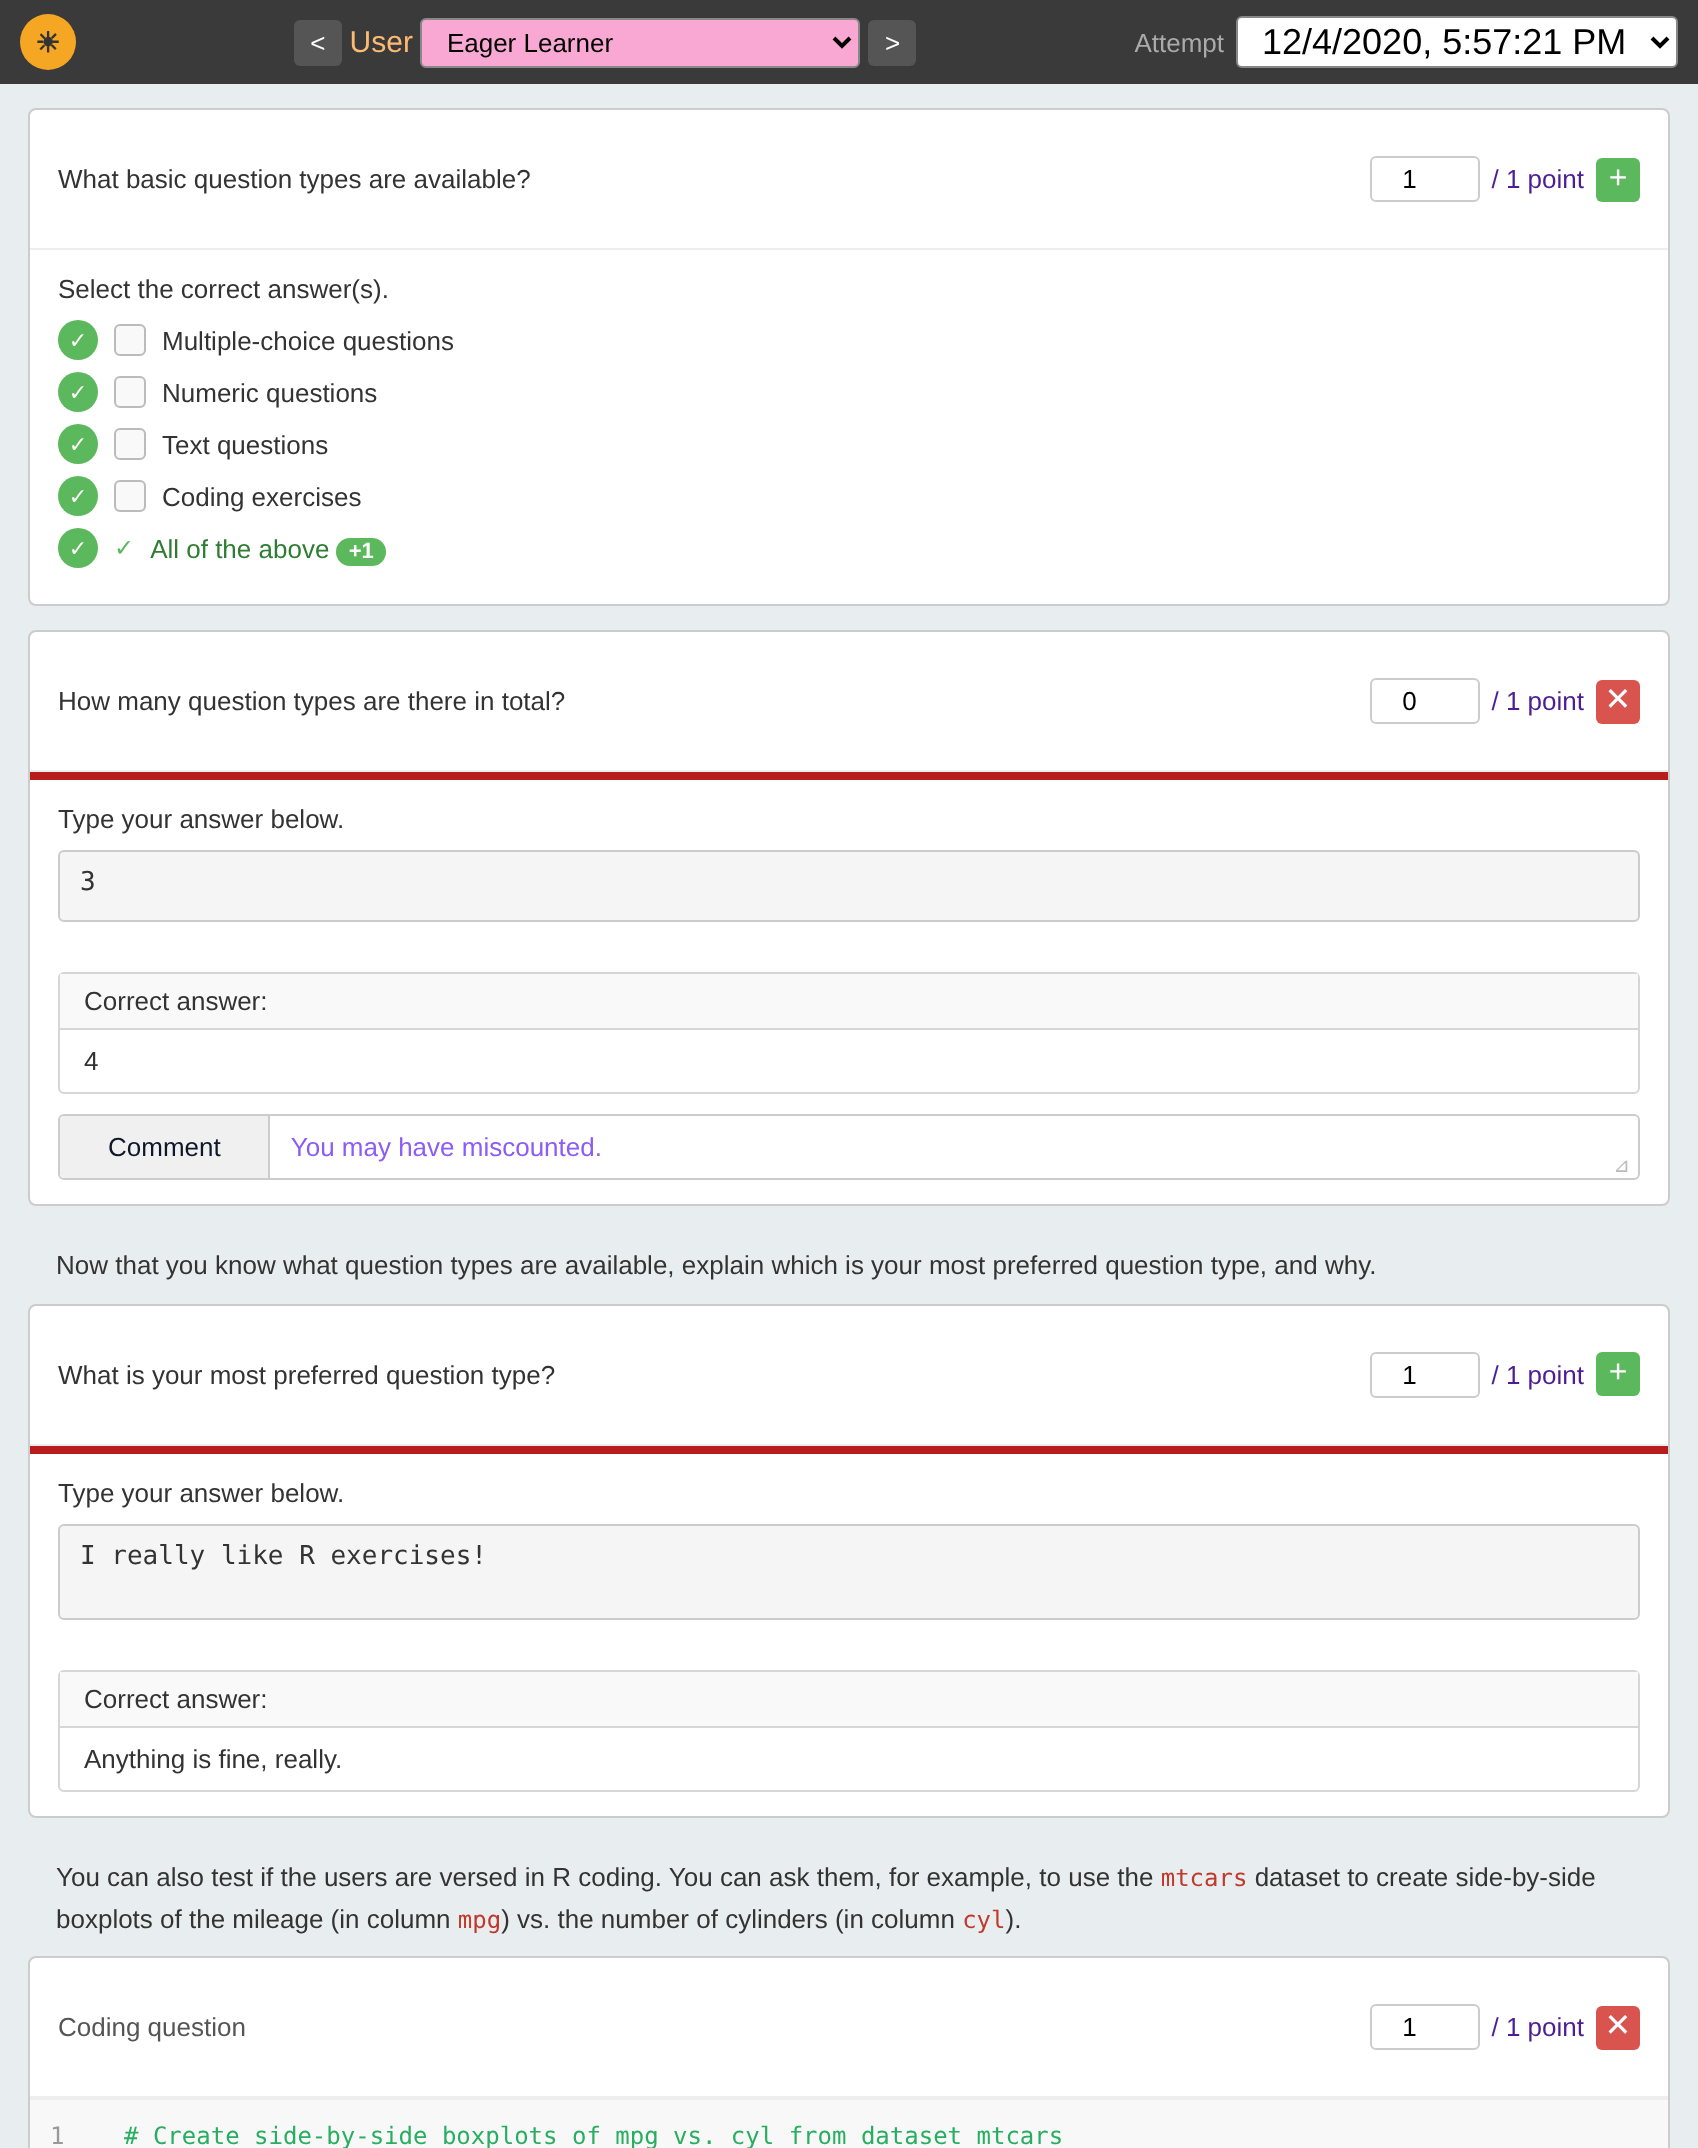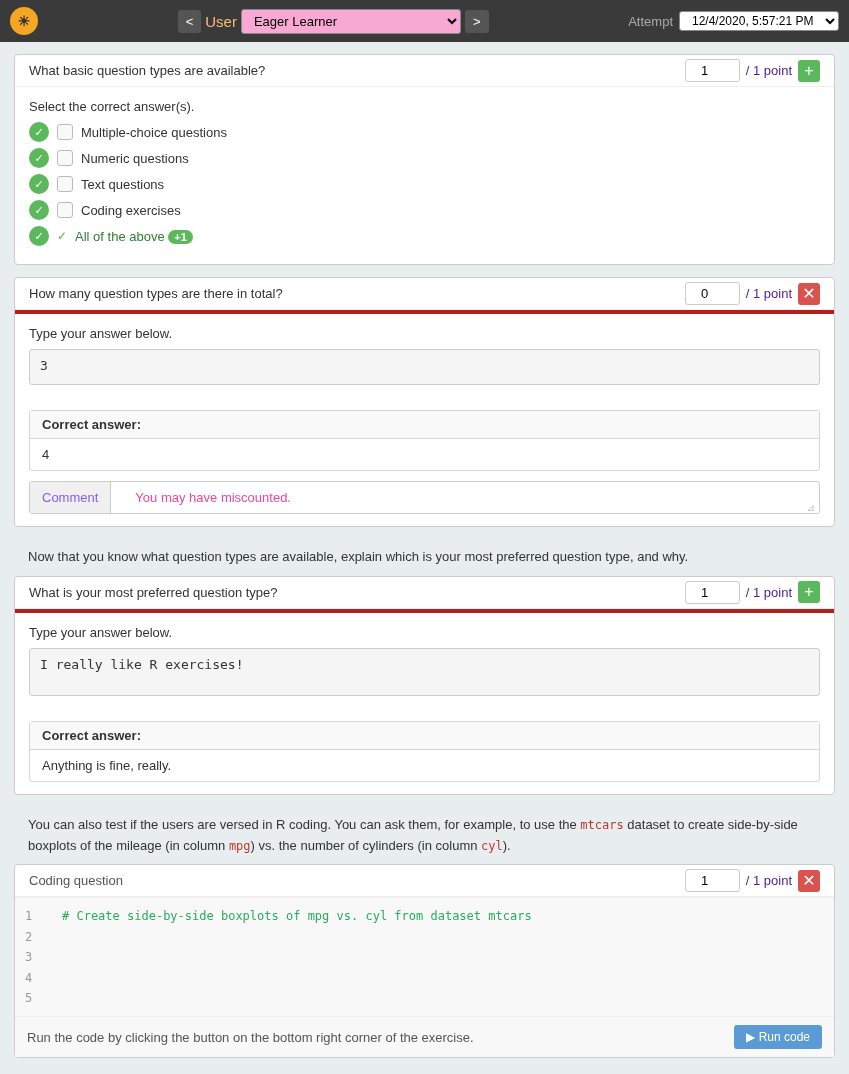--- a/index.html
+++ b/index.html
@@ -38,42 +38,42 @@
     }
     .nav-select {
       background: #f9a8d4; border: 1px solid #888; padding: 3px 8px;
       font-size: 13px; min-width: 220px; border-radius: 3px;
     }
     .header-attempt {
       display: flex; align-items: center; gap: 6px; color: #aaa; font-size: 13px; justify-content: center;
     }
     .attempt-select {
       background: #fff; border: 1px solid #888; padding: 1px 8px;
-      font-size: 12px; border-radius: 3px;
+      font-size: 18px; border-radius: 3px;
     }
 
     
     .main {
       padding: 12px 14px;
       max-width: 849px;
     }
 
     
     .question-block {
       background: #fff;
       border: 1px solid #ccc;
       border-radius: 4px;
       margin-bottom: 12px;
     }
 
     .question-header {
       display: flex;
       align-items: center;
       justify-content: space-between;
-      padding: 4px 14px;
+      padding: 23px 14px;
       border-bottom: 1px solid #eee;
     }
     .question-text {
       font-size: 13px;
       color: #333;
     }
     .question-score {
       display: flex; align-items: center; gap: 6px;
     }
     .score-input {
@@ -157,45 +157,45 @@
       resize: none; min-height: 36px; color: #333;
     }
 
     .correct-block {
       border: 1px solid #d6d6d6;
       border-radius: 3px;
       margin-top: 10px;
     }
     .correct-header {
       padding: 6px 12px;
-      font-weight: bold;
+      font-weight: normal;
       font-size: 13px;
       border-bottom: 1px solid #d6d6d6;
       background: #f9f9f9;
     }
     .correct-answer-text {
       padding: 8px 12px;
       font-size: 13px; color: #333;
     }
 
     .comment-row {
       display: flex; align-items: stretch; margin-top: 10px;
       border: 1px solid #ccc; border-radius: 3px; overflow: hidden;
     }
     .comment-label-box {
       background: #f0f0f0;
       border-right: 1px solid #ccc;
-      padding: 8px 12px;
+      padding: 8px 24px;
       font-size: 13px;
-      color: #8b5cf6;
+      color: #0f172a;
       display: flex; align-items: flex-start;
       white-space: nowrap;
     }
     .comment-text {
-      flex: 1; padding: 8px 24px; font-size: 13px; color: #ec4899;
+      flex: 1; padding: 8px 10px; font-size: 13px; color: #8b5cf6;
       background: #fff;
     }
     .comment-resize {
       color: #bbb; font-size: 10px; padding: 4px 4px 0 0;
       align-self: flex-end;
     }
 
     
     .narrative-text {
       font-size: 13px; color: #333;

